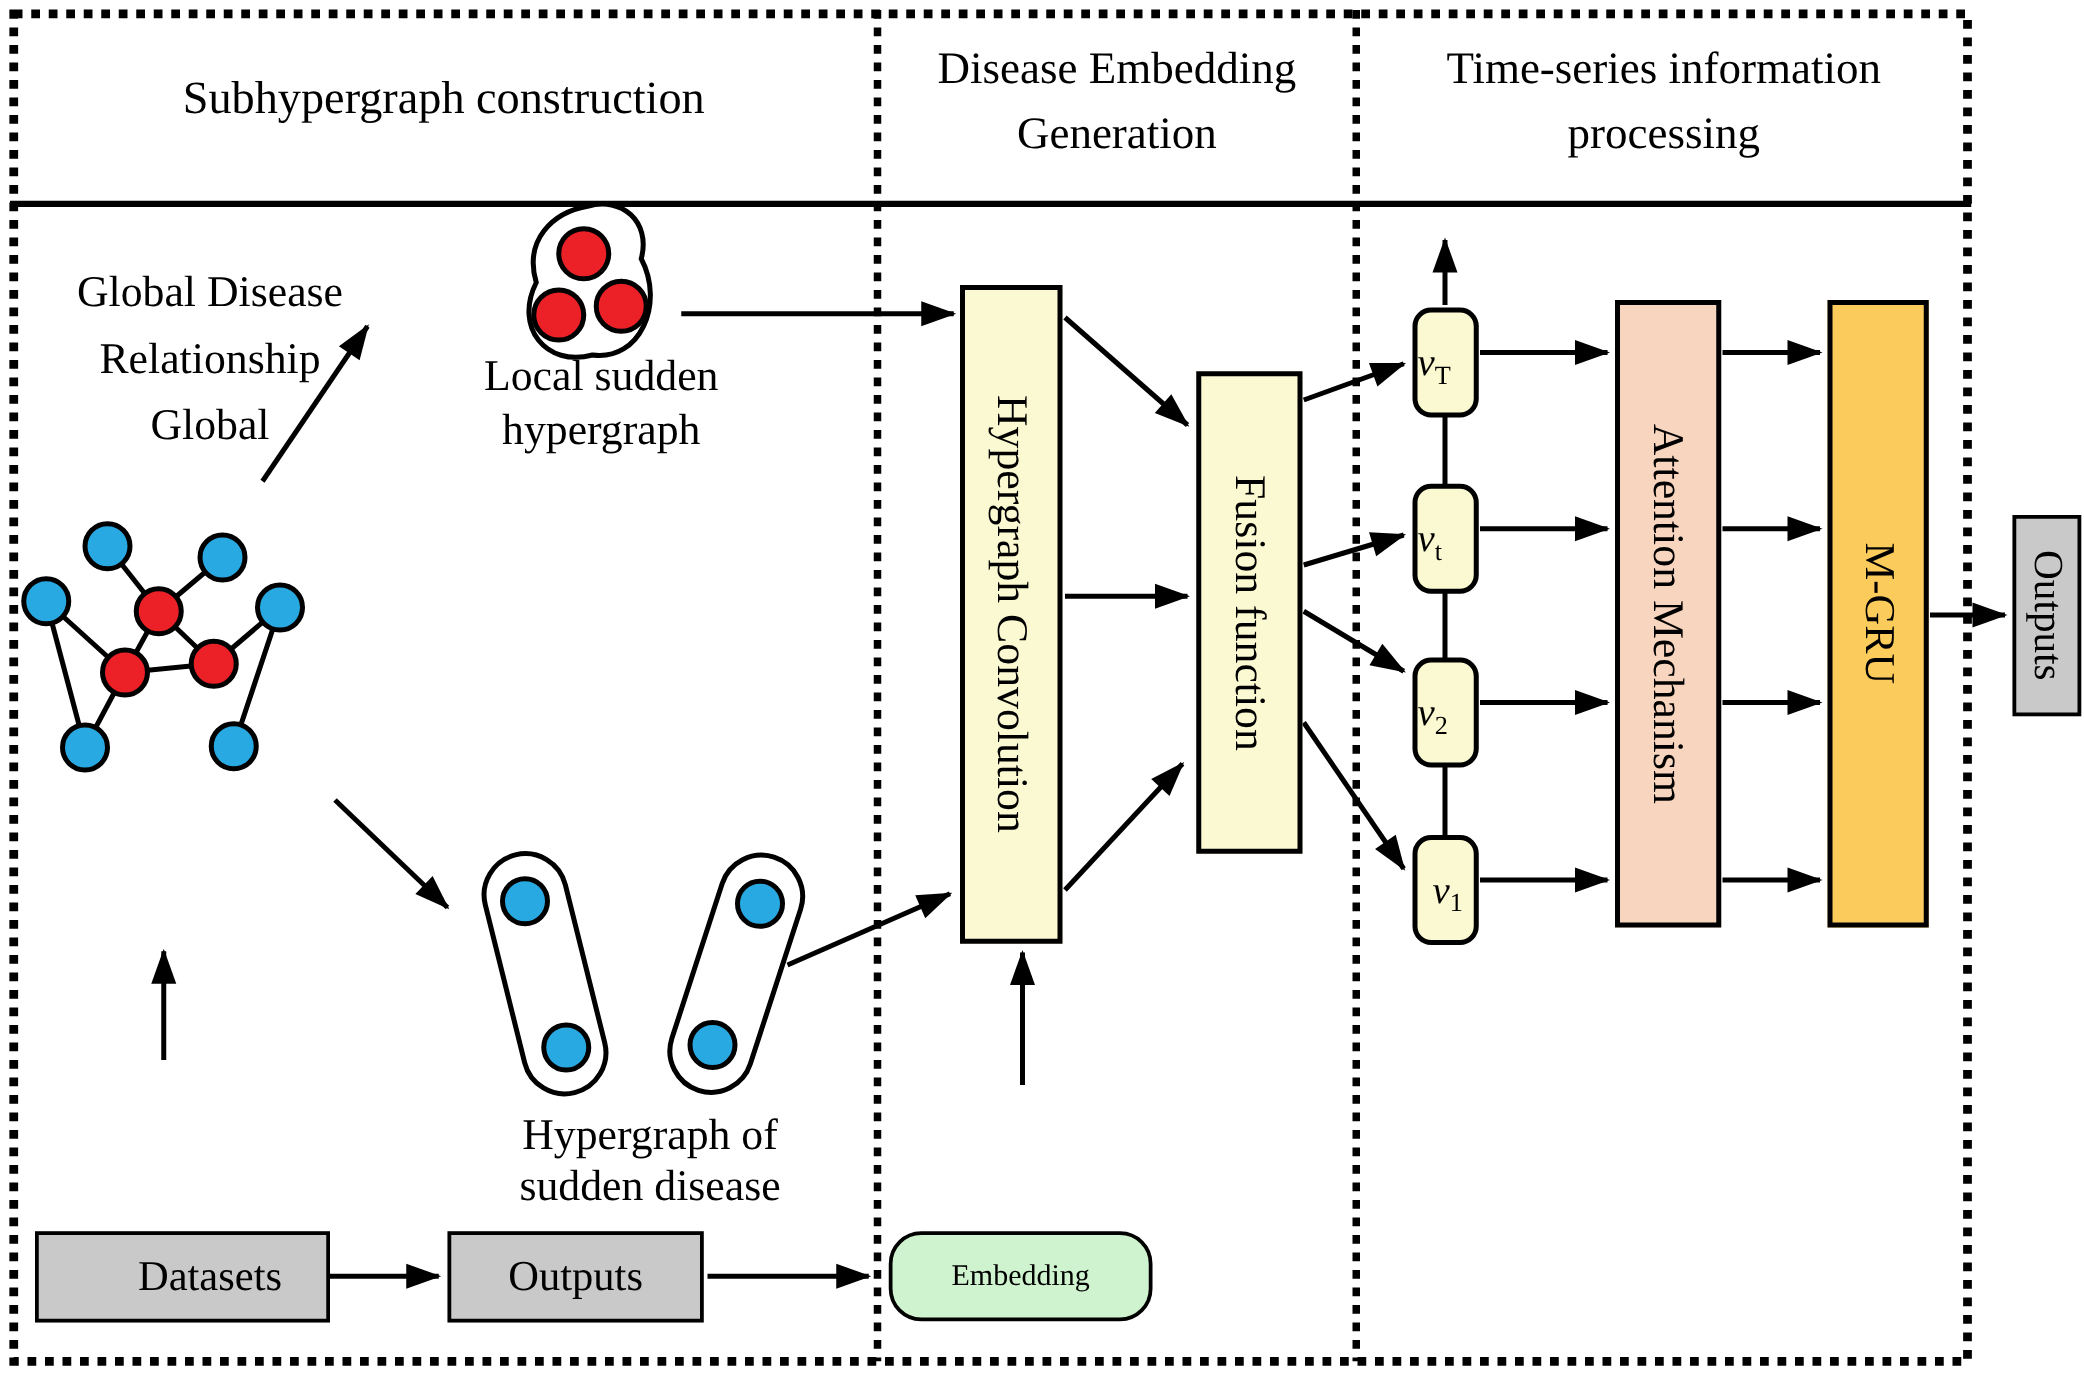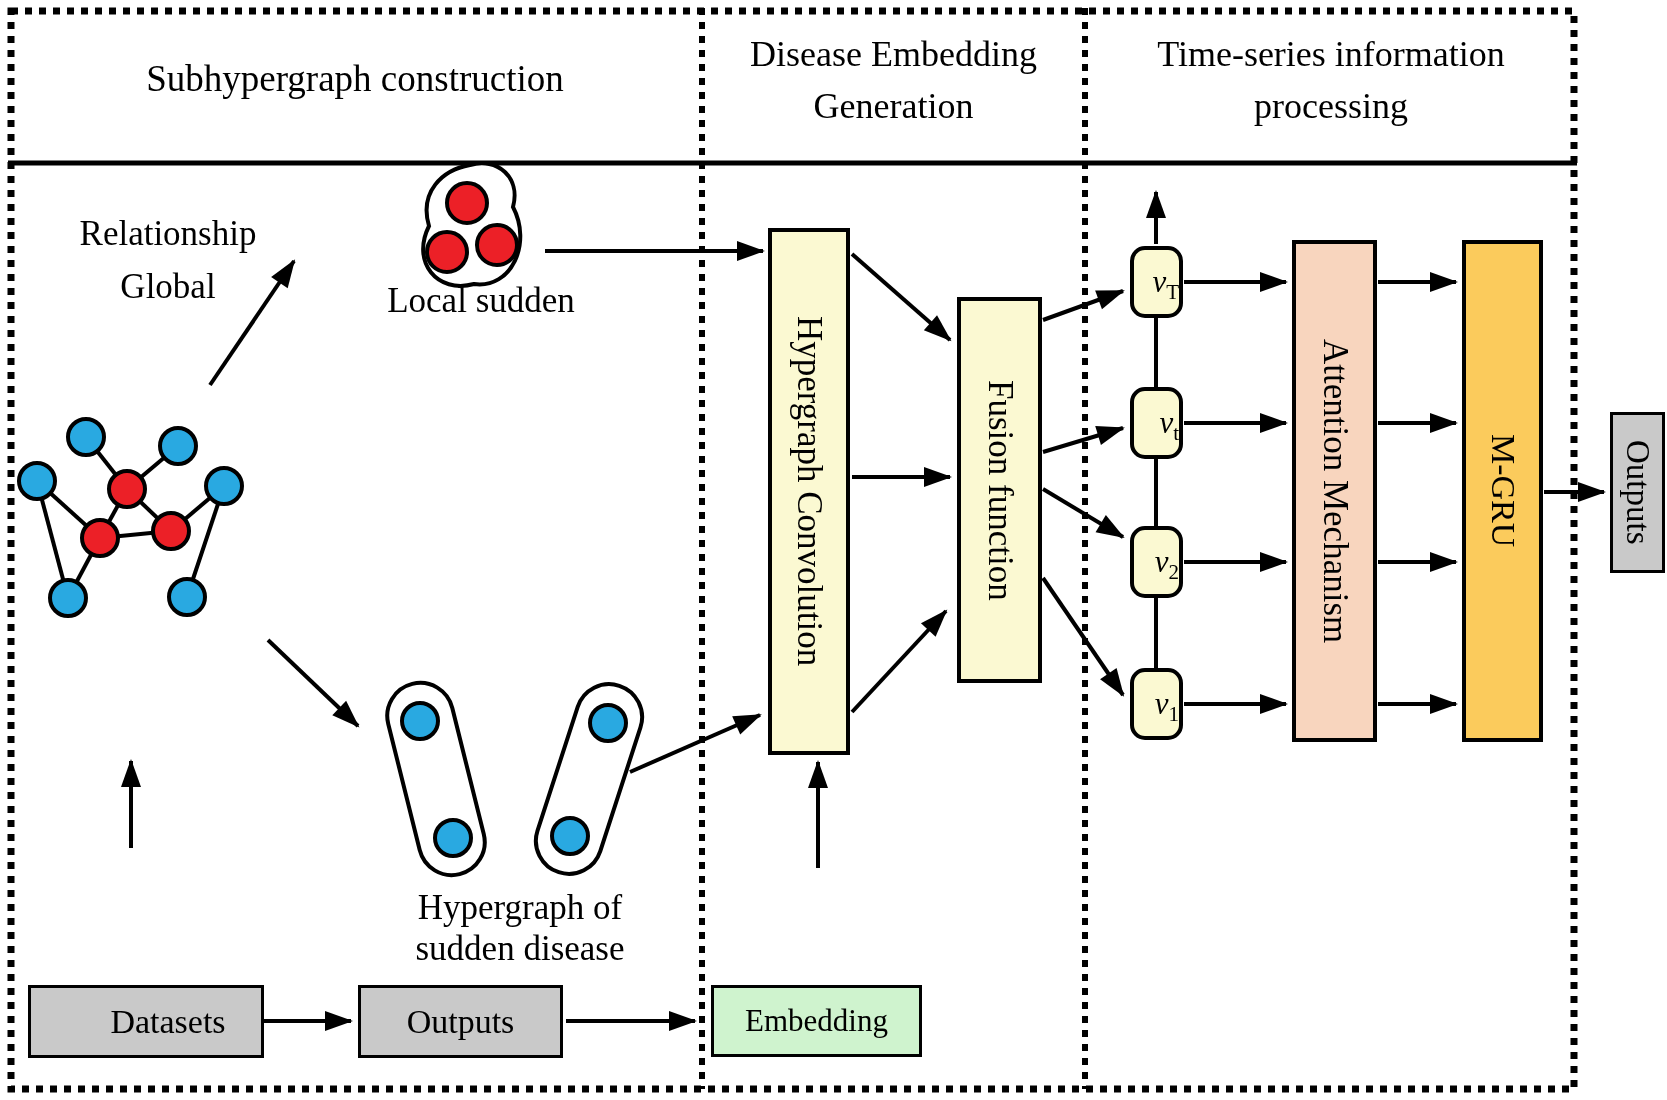--- a/index.html
+++ b/index.html
@@ -11,33 +11,33 @@
   .txt { position:absolute; text-align:center; line-height:1; }
   .hdr1 { left:8px; top:60px; width:694px; font-size:37px; }
   .hdr2 { left:702px; top:28px; width:383px; font-size:36px; line-height:52px; }
   .hdr3 { left:1085px; top:28px; width:492px; font-size:36px; line-height:52px; }
   .glbl { left:8px;  top:207px; width:320px; font-size:35px; line-height:53px; }
   .locl { left:331px; top:279px; width:300px; font-size:35px; line-height:43px; }
   .sudl { left:370px; top:887px; width:300px; font-size:35px; line-height:41px; }
   .box { position:absolute; box-sizing:border-box; border:4px solid #000;
          display:flex; align-items:center; justify-content:center; }
   .gray  { background:var(--gray); border-width:3px; font-size:34px; }
-  .green { background:var(--green); border-width:3px; font-size:31px; }
+  .green { background:var(--green); border-width:3px; font-size:24px;border-radius:26px; }
   .vert  { writing-mode:vertical-rl; text-orientation:mixed; }
   .b-hc   { left:768px;  top:228px; width:82px; height:527px; background:var(--pale_yellow); font-size:35px; }
   .b-fus  { left:957px;  top:297px; width:85px; height:386px; background:var(--pale_yellow); font-size:35px; }
   .b-att  { left:1292px; top:240px; width:85px; height:502px; background:var(--salmon); font-size:35px; }
   .b-gru  { left:1462px; top:240px; width:81px; height:502px; background:var(--orange); font-size:34px; }
   .b-out  { left:1610px; top:412px; width:55px; height:161px; background:var(--gray); border-width:3px; font-size:33px; }
   .b-ds   { left:28px;  top:985px; width:236px; height:73px;padding-left:44px; }
   .b-sy   { left:358px; top:985px; width:205px; height:73px; }
   .b-em   { left:711px; top:985px; width:211px; height:72px; }
-  .vbox { position:absolute; left:1130px; width:53px; height:72px; box-sizing:border-box;
+  .vbox { position:absolute; left:1130px; width:53px; height:88px; box-sizing:border-box;
           background:var(--pale_yellow); border:4px solid #000; border-radius:15px;
-          display:flex; align-items:center; justify-content:flex-end; font-size:31px; }
+          display:flex; align-items:center; justify-content:flex-start; font-size:31px; }
   .vbox sub { font-size:21px; line-height:0; }
   .vT { top:246px; } .vt { top:387px; } .v2 { top:526px; } .v1 { top:668px;padding-left:12px; }
 </style>
 </head>
 <body>
 
 <div class="stage">
 
   <svg width="1667" height="1100" viewBox="0 0 1667 1100">
     <defs>
@@ -131,25 +131,27 @@
   <div class="txt hdr3">
     <div>Time-series information</div>
     <div>processing</div>
   </div>
   <div class="txt hdr2">
     <div>Disease Embedding</div>
     <div>Generation</div>
   </div>
 
   <div class="txt glbl">
+    <div>Global Disease</div>
     <div>Relationship</div>
     <div>Global</div>
   </div>
   <div class="txt locl">
     <div>Local sudden</div>
+    <div>hypergraph</div>
   </div>
   <div class="txt sudl">
     <div>Hypergraph of</div>
     <div>sudden disease</div>
   </div>
 
   <div class="box gray b-ds">Datasets</div>
   <div class="box gray b-sy">Outputs</div>
   <div class="box green b-em">Embedding</div>
 

